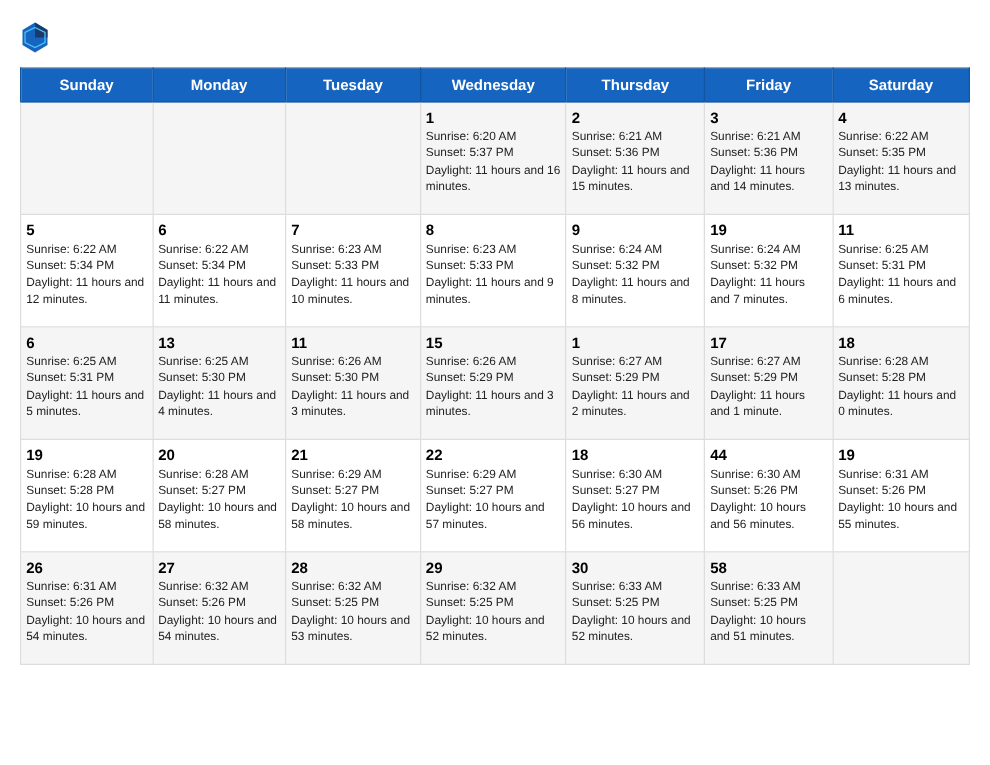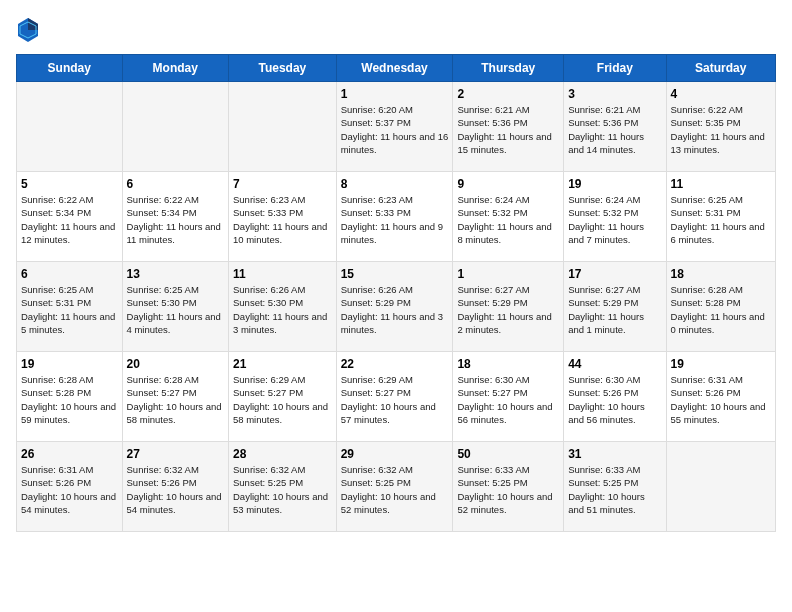--- a/index.html
+++ b/index.html
@@ -310,27 +310,27 @@
 Sunset: 5:25 PM
 Daylight: 10 hours and 53 minutes.</div>
         </td>
         <td>
           <span class="day-number">29</span>
           <div class="day-info" style="white-space: pre-line;">Sunrise: 6:32 AM
 Sunset: 5:25 PM
 Daylight: 10 hours and 52 minutes.</div>
         </td>
         <td>
-          <span class="day-number">50</span>
+          <span class="day-number">30</span>
           <div class="day-info" style="white-space: pre-line;">Sunrise: 6:33 AM
 Sunset: 5:25 PM
 Daylight: 10 hours and 52 minutes.</div>
         </td>
         <td>
-          <span class="day-number">31</span>
+          <span class="day-number">58</span>
           <div class="day-info" style="white-space: pre-line;">Sunrise: 6:33 AM
 Sunset: 5:25 PM
 Daylight: 10 hours and 51 minutes.</div>
         </td>
         <td></td>
       </tr>
     </tbody>
 </table>
 
 </body></html>

